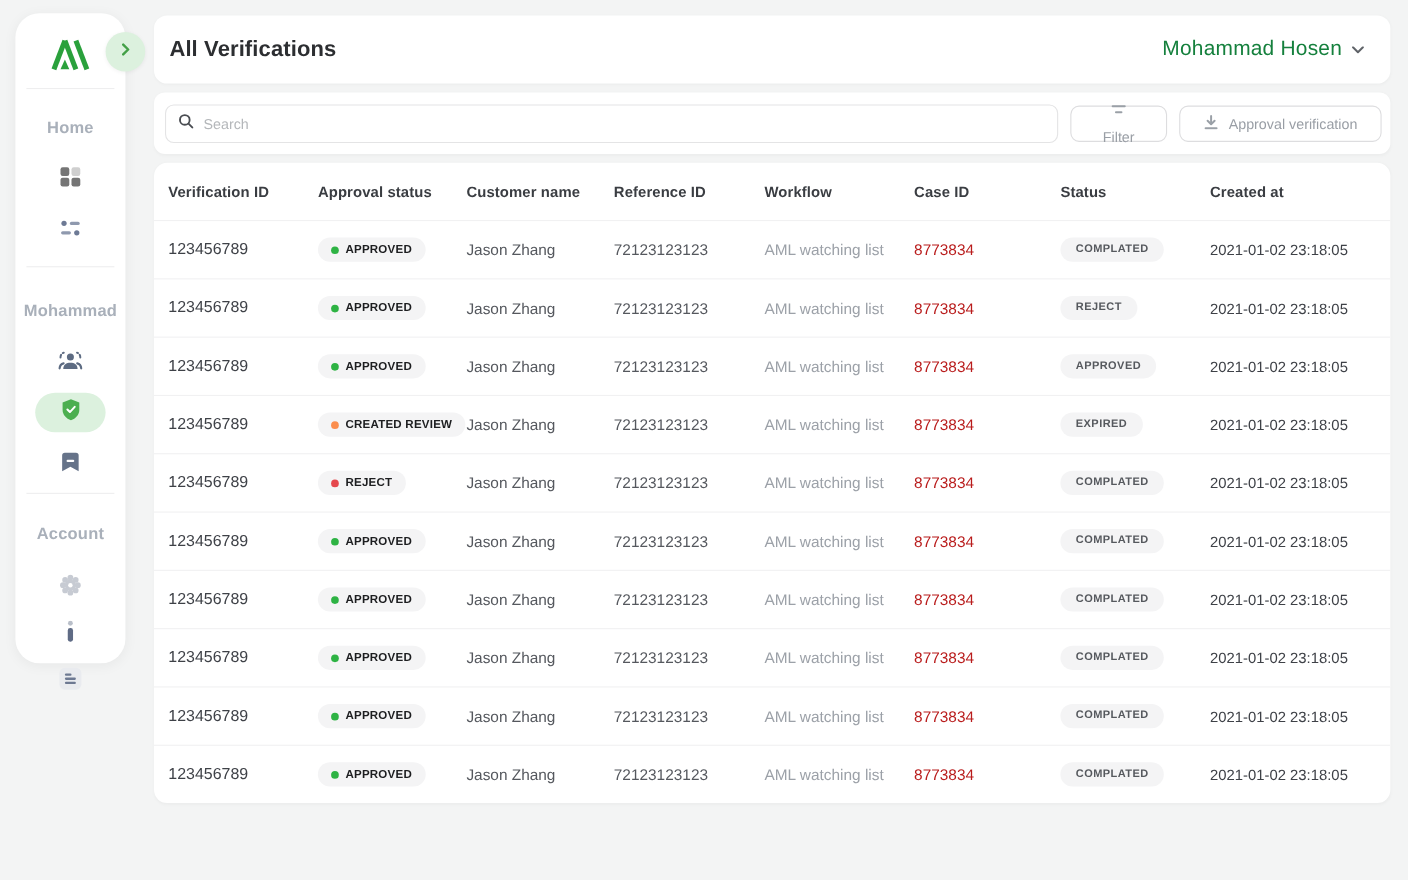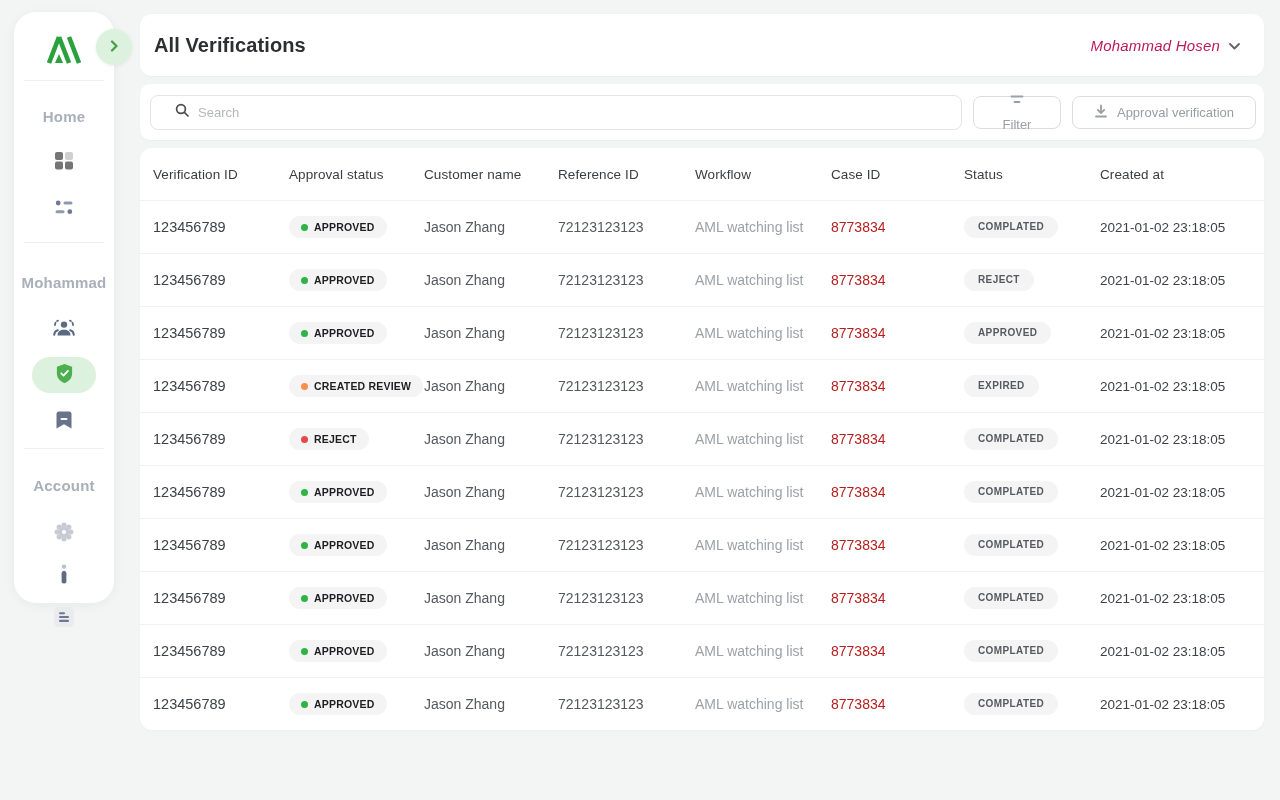--- a/index.html
+++ b/index.html
@@ -34,30 +34,30 @@
   }
   
   .header-card {
     position:absolute; left:140px; top:14px; width:1124px; height:62px;
     background:#fff; border-radius:12px; box-shadow:0 1px 3px rgba(0,0,0,.03);
     display:flex; align-items:center; justify-content:space-between;
     padding:0 24px 0 14px;
   }
   .page-title { font-size:20px; font-weight:700; color:#2c2e31; letter-spacing:.1px; }
   .user-menu { display:flex; align-items:center; gap:9px; cursor:pointer; }
-  .user-name { font-size:15px; color:#be185d; letter-spacing:.2px;font-style:italic; }
+  .user-name { font-size:19px; color:#15803d; letter-spacing:.2px; }
 
   .toolbar {
     position:absolute; left:140px; top:84px; width:1124px; height:56px;
     background:#fff; border-radius:10px; box-shadow:0 1px 3px rgba(0,0,0,.03);
     display:flex; align-items:center; padding:0 8px 0 10px; gap:11px;
   }
   .search-box {
     flex:1; height:35px; border:1px solid #e4e4e5; border-radius:8px;
-    display:flex; align-items:center; padding:0 24px; gap:9px; background:#fff;
+    display:flex; align-items:center; padding:0 11px; gap:9px; background:#fff;
   }
   .search-box input {
     border:none; outline:none; flex:1; font-size:13px; color:#444;
     font-family:"Liberation Sans", sans-serif;
   }
   .search-box input::placeholder { color:#b4b7ba; }
   .btn {
     height:33px; border:1px solid #dddddf; border-radius:8px; background:#fff;
     display:flex; align-items:center; justify-content:center; gap:9px;
     font-size:13px; color:#9a9fa6; color:#999ea5; cursor:pointer; padding:0 16px;
@@ -71,21 +71,21 @@
     position:absolute; left:140px; top:148px; width:1124px; height:582px;
     background:#fff; border-radius:12px; box-shadow:0 1px 3px rgba(0,0,0,.03);
     overflow:hidden;
   }
   .grid-row {
     display:grid;
     grid-template-columns:136px 135px 134px 137px 136px 133px 136px 1fr;
     padding:0 13px; align-items:center;
   }
   .thead { height:52px; }
-  .th { font-size:13.5px; font-weight:400; color:#3a3d42; letter-spacing:.1px; }
+  .th { font-size:13.5px; font-weight:700; color:#3a3d42; letter-spacing:.1px; }
   .trow { height:53px; border-top:1px solid #f1f1f2; }
   .cell { font-size:14px; color:#55585e; display:flex; align-items:center; }
   .cell--id { color:#3e4147; font-size:14.5px; }
   .cell--wf { color:#9ca1a8; }
   .cell--case { color:#b91c1c; }
   .cell--created { color:#3e4147; font-size:13.5px; }
   .badge {
     display:inline-flex; align-items:center; gap:6px;
     background:#f4f4f5; border-radius:15px; padding:6px 12px;
     font-weight:700; line-height:1;

